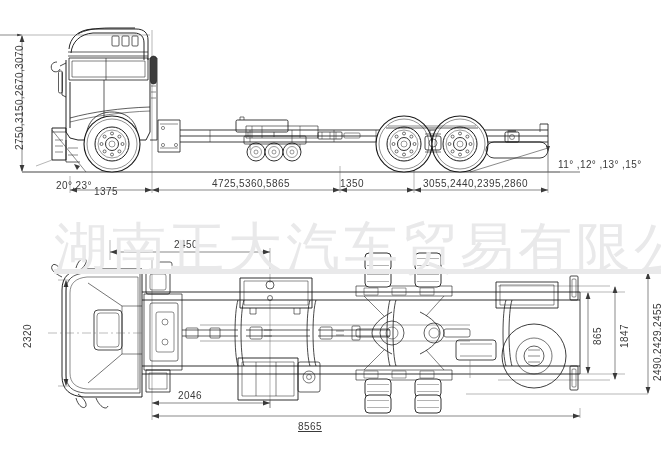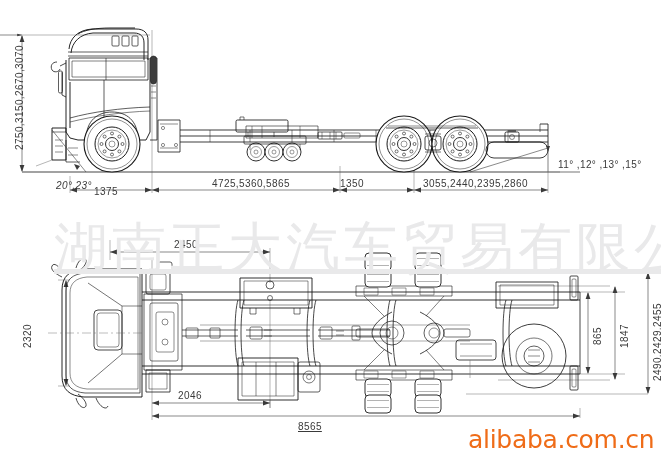--- a/index.html
+++ b/index.html
@@ -482,21 +482,21 @@
         <rect x="572" y="369" width="4" height="18" rx="1" stroke-width="0.5"></rect>
       </g>
 
       <path d="M580,292 L580,374" stroke-width="0.8"></path>
     </g>
 
   </svg>
 
   <div class="dim vert" style="left:14px; top:150px;">2750,3150,2670,3070</div>
 
-  <div class="dim" style="left:56px; top:180px;font-style:italic;">20°,23°</div>
+  <div class="dim" style="left:56px; top:180px;">20°,23°</div>
 
   <div class="dim" style="left:94px; top:186px;">1375</div>
 
   <div class="dim" style="left:212px; top:178px;">4725,5360,5865</div>
 
   <div class="dim" style="left:340px; top:178px;">1350</div>
 
   <div class="dim" style="left:423px; top:178px;">3055,2440,2395,2860</div>
 
   <div class="dim" style="left:558px; top:159px;">11° ,12° ,13° ,15°</div>
@@ -510,15 +510,14 @@
   <div class="dim" style="left:298px; top:421px;text-decoration:underline;">8565</div>
 
   <div class="dim vert" style="left:592px; top:345px;">865</div>
 
   <div class="dim vert" style="left:619px; top:348px;">1847</div>
 
   <div class="dim vert" style="left:652px; top:381px;">2490,2429,2455</div>
 
   <div class="wm-cn">湖南正大汽车贸易有限公司</div>
 
-  <div class="wm-ali">alibaba.com.cn</div>
 
 </div>
 
 </body></html>

